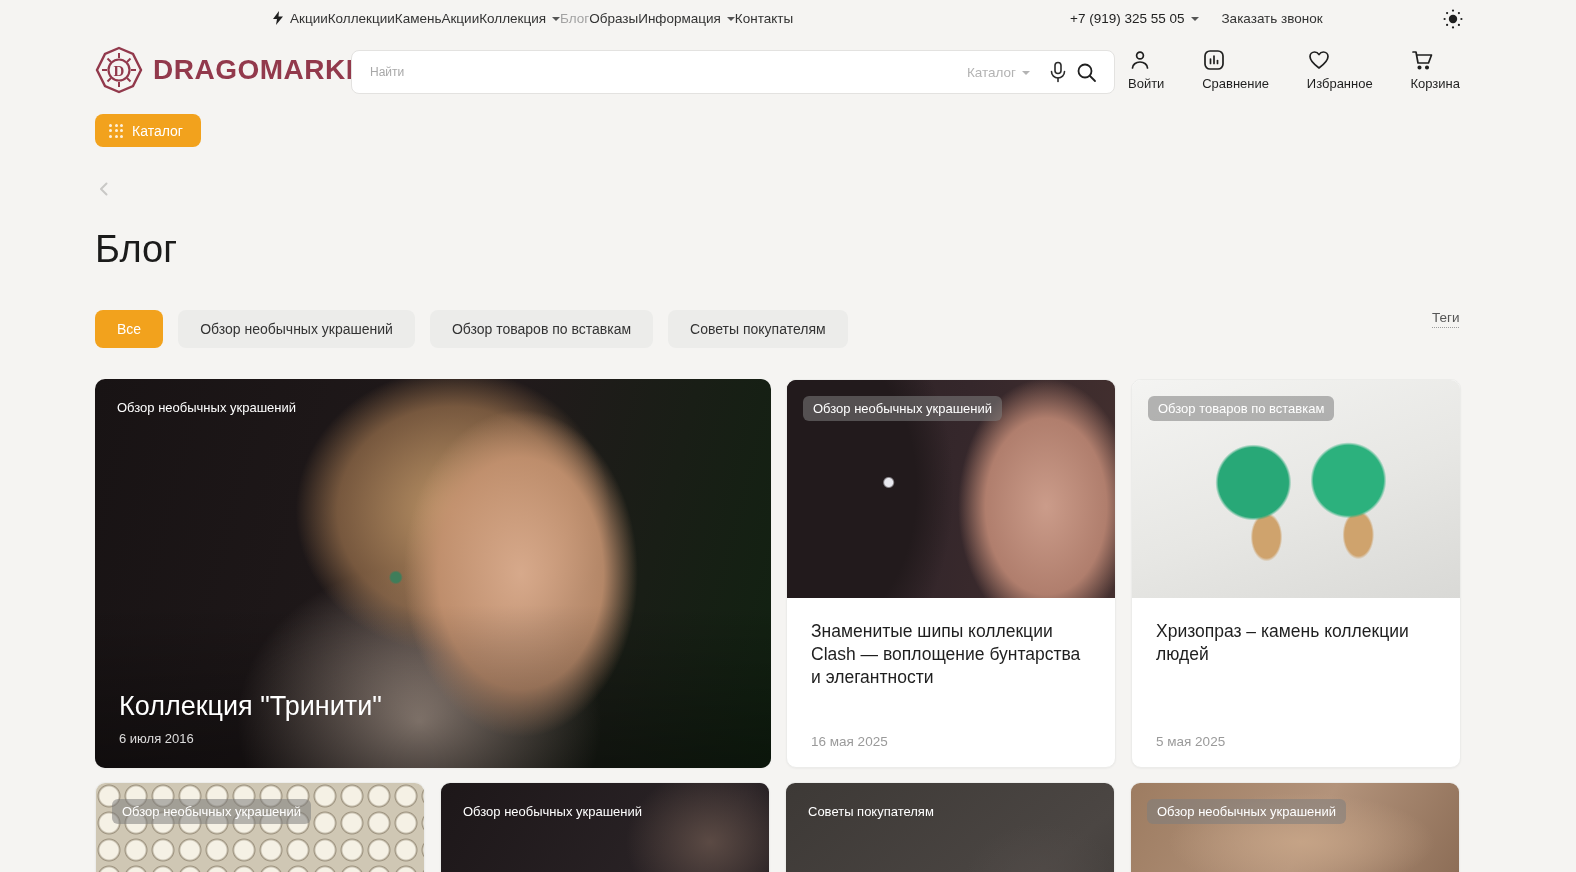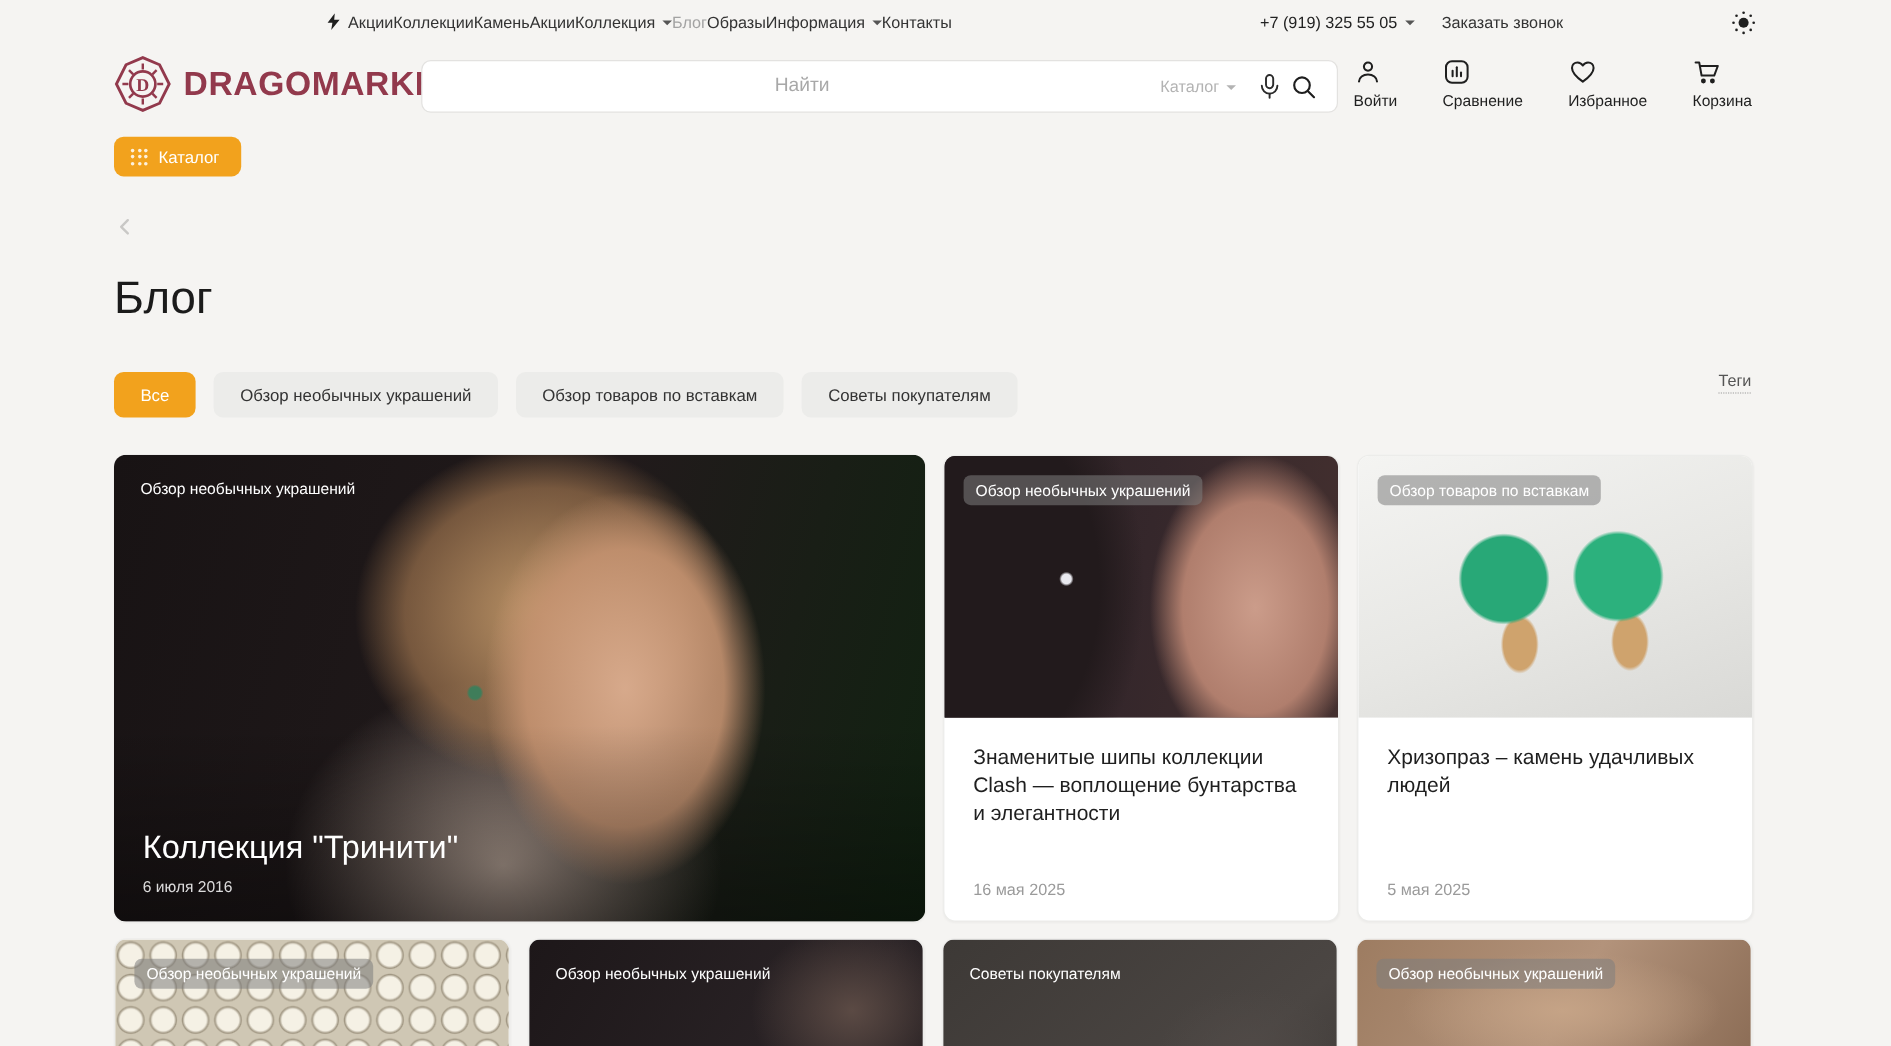--- a/index.html
+++ b/index.html
@@ -7,29 +7,29 @@
   body { font-family:"Liberation Sans", sans-serif; background:#f5f4f2; color:#222; }
   .page { position:relative; width:1576px; height:872px; overflow:hidden; background:#f5f4f2; }
 
   
   .topbar { position:absolute; left:0; top:0; width:1576px; height:36px; }
   .topnav { position:absolute; left:272px; top:0; height:36px; display:flex; align-items:center; }
   .topnav-item { display:flex; align-items:center; gap:6px; font-size:13.5px; color:#333; cursor:pointer; white-space:nowrap; }
   .topnav-item.active { color:#a3a3a3; }
   .caret { width:0; height:0; border-left:4px solid transparent; border-right:4px solid transparent; border-top:4px solid #555; display:inline-block; margin-top:2px; }
   .topbar-right { position:absolute; left:1050px; top:0; height:36px; display:flex; align-items:center; gap:22px; }
-  .phone { display:flex; align-items:center; gap:7px; font-size:13.5px; color:#222; font-weight:500; cursor:pointer; }
+  .phone { display:flex; align-items:center; gap:7px; font-size:13.5px; color:#222; font-weight:500; cursor:pointer;margin-left:20px; }
   .callback { font-size:13.5px; color:#333; cursor:pointer; }
   .theme-toggle { position:absolute; left:1442px; top:8px; width:22px; height:22px; cursor:pointer; }
 
   
   .logo { position:absolute; left:95px; top:46px; display:flex; align-items:center; gap:10px; cursor:pointer; }
   .logo-text { font-size:28px; font-weight:700; color:#92394c; letter-spacing:.5px; }
   .searchbar { position:absolute; left:351px; top:50px; width:764px; height:44px; background:#fff; border:1px solid #e3e2e0; border-radius:8px; display:flex; align-items:center; padding:0 14px 0 18px; }
-  .search-input { flex:1; border:none; outline:none; font-size:16px; color:#333; font-family:"Liberation Sans", sans-serif; background:transparent;text-align:center; }
+  .search-input { flex:1; border:none; outline:none; font-size:12px; color:#333; font-family:"Liberation Sans", sans-serif; background:transparent; }
   .search-input::placeholder { color:#a8a8a8; }
   .search-cat { display:flex; align-items:center; gap:6px; color:#b3b3b3; font-size:13.5px; cursor:pointer; margin-right:14px; white-space:nowrap; }
   .search-cat .caret { border-top-color:#b3b3b3; }
   .icon-btn { width:28px; height:28px; display:flex; align-items:center; justify-content:center; cursor:pointer; color:#2b2b2b; }
   .header-actions { position:absolute; left:1128px; top:48px; width:332px; display:flex; justify-content:space-between; }
   .action { display:flex; flex-direction:column; align-items:flex-start; gap:4px; cursor:pointer; color:#1f1f1f; }
   .action-label { font-size:13px; color:#1f1f1f; }
 
   .catalog-btn { position:absolute; left:95px; top:114px; height:33px; padding:0 18px 0 14px; background:#f2a21d; border:none; border-radius:8px; display:flex; align-items:center; gap:9px; color:#fff; font-size:14px; font-weight:500; cursor:pointer; font-family:"Liberation Sans", sans-serif; }
   .dots-grid { display:grid; grid-template-columns:repeat(3,3px); grid-template-rows:repeat(3,3px); gap:2.5px; }
@@ -309,21 +309,21 @@
       <div class="card-title">Знаменитые шипы коллекции Clash — воплощение бунтарства и элегантности</div>
       <div class="card-date">16 мая 2025</div>
     </div>
   </div>
 
   <div class="card card-sm" style="left:1131px;">
     <div class="img img-card3">
       <span class="badge">Обзор товаров по вставкам</span>
     </div>
     <div class="body">
-      <div class="card-title">Хризопраз – камень удачливых людей</div>
+      <div class="card-title">Хризопраз – камень коллекции людей</div>
       <div class="card-date">5 мая 2025</div>
     </div>
   </div>
 
   <div class="card card-bottom" style="left:95px;">
     <div class="img img-pearls"></div>
     <span class="badge">Обзор необычных украшений</span>
   </div>
   <div class="card card-bottom" style="left:440px;">
     <div class="img img-dark-hands"></div>

